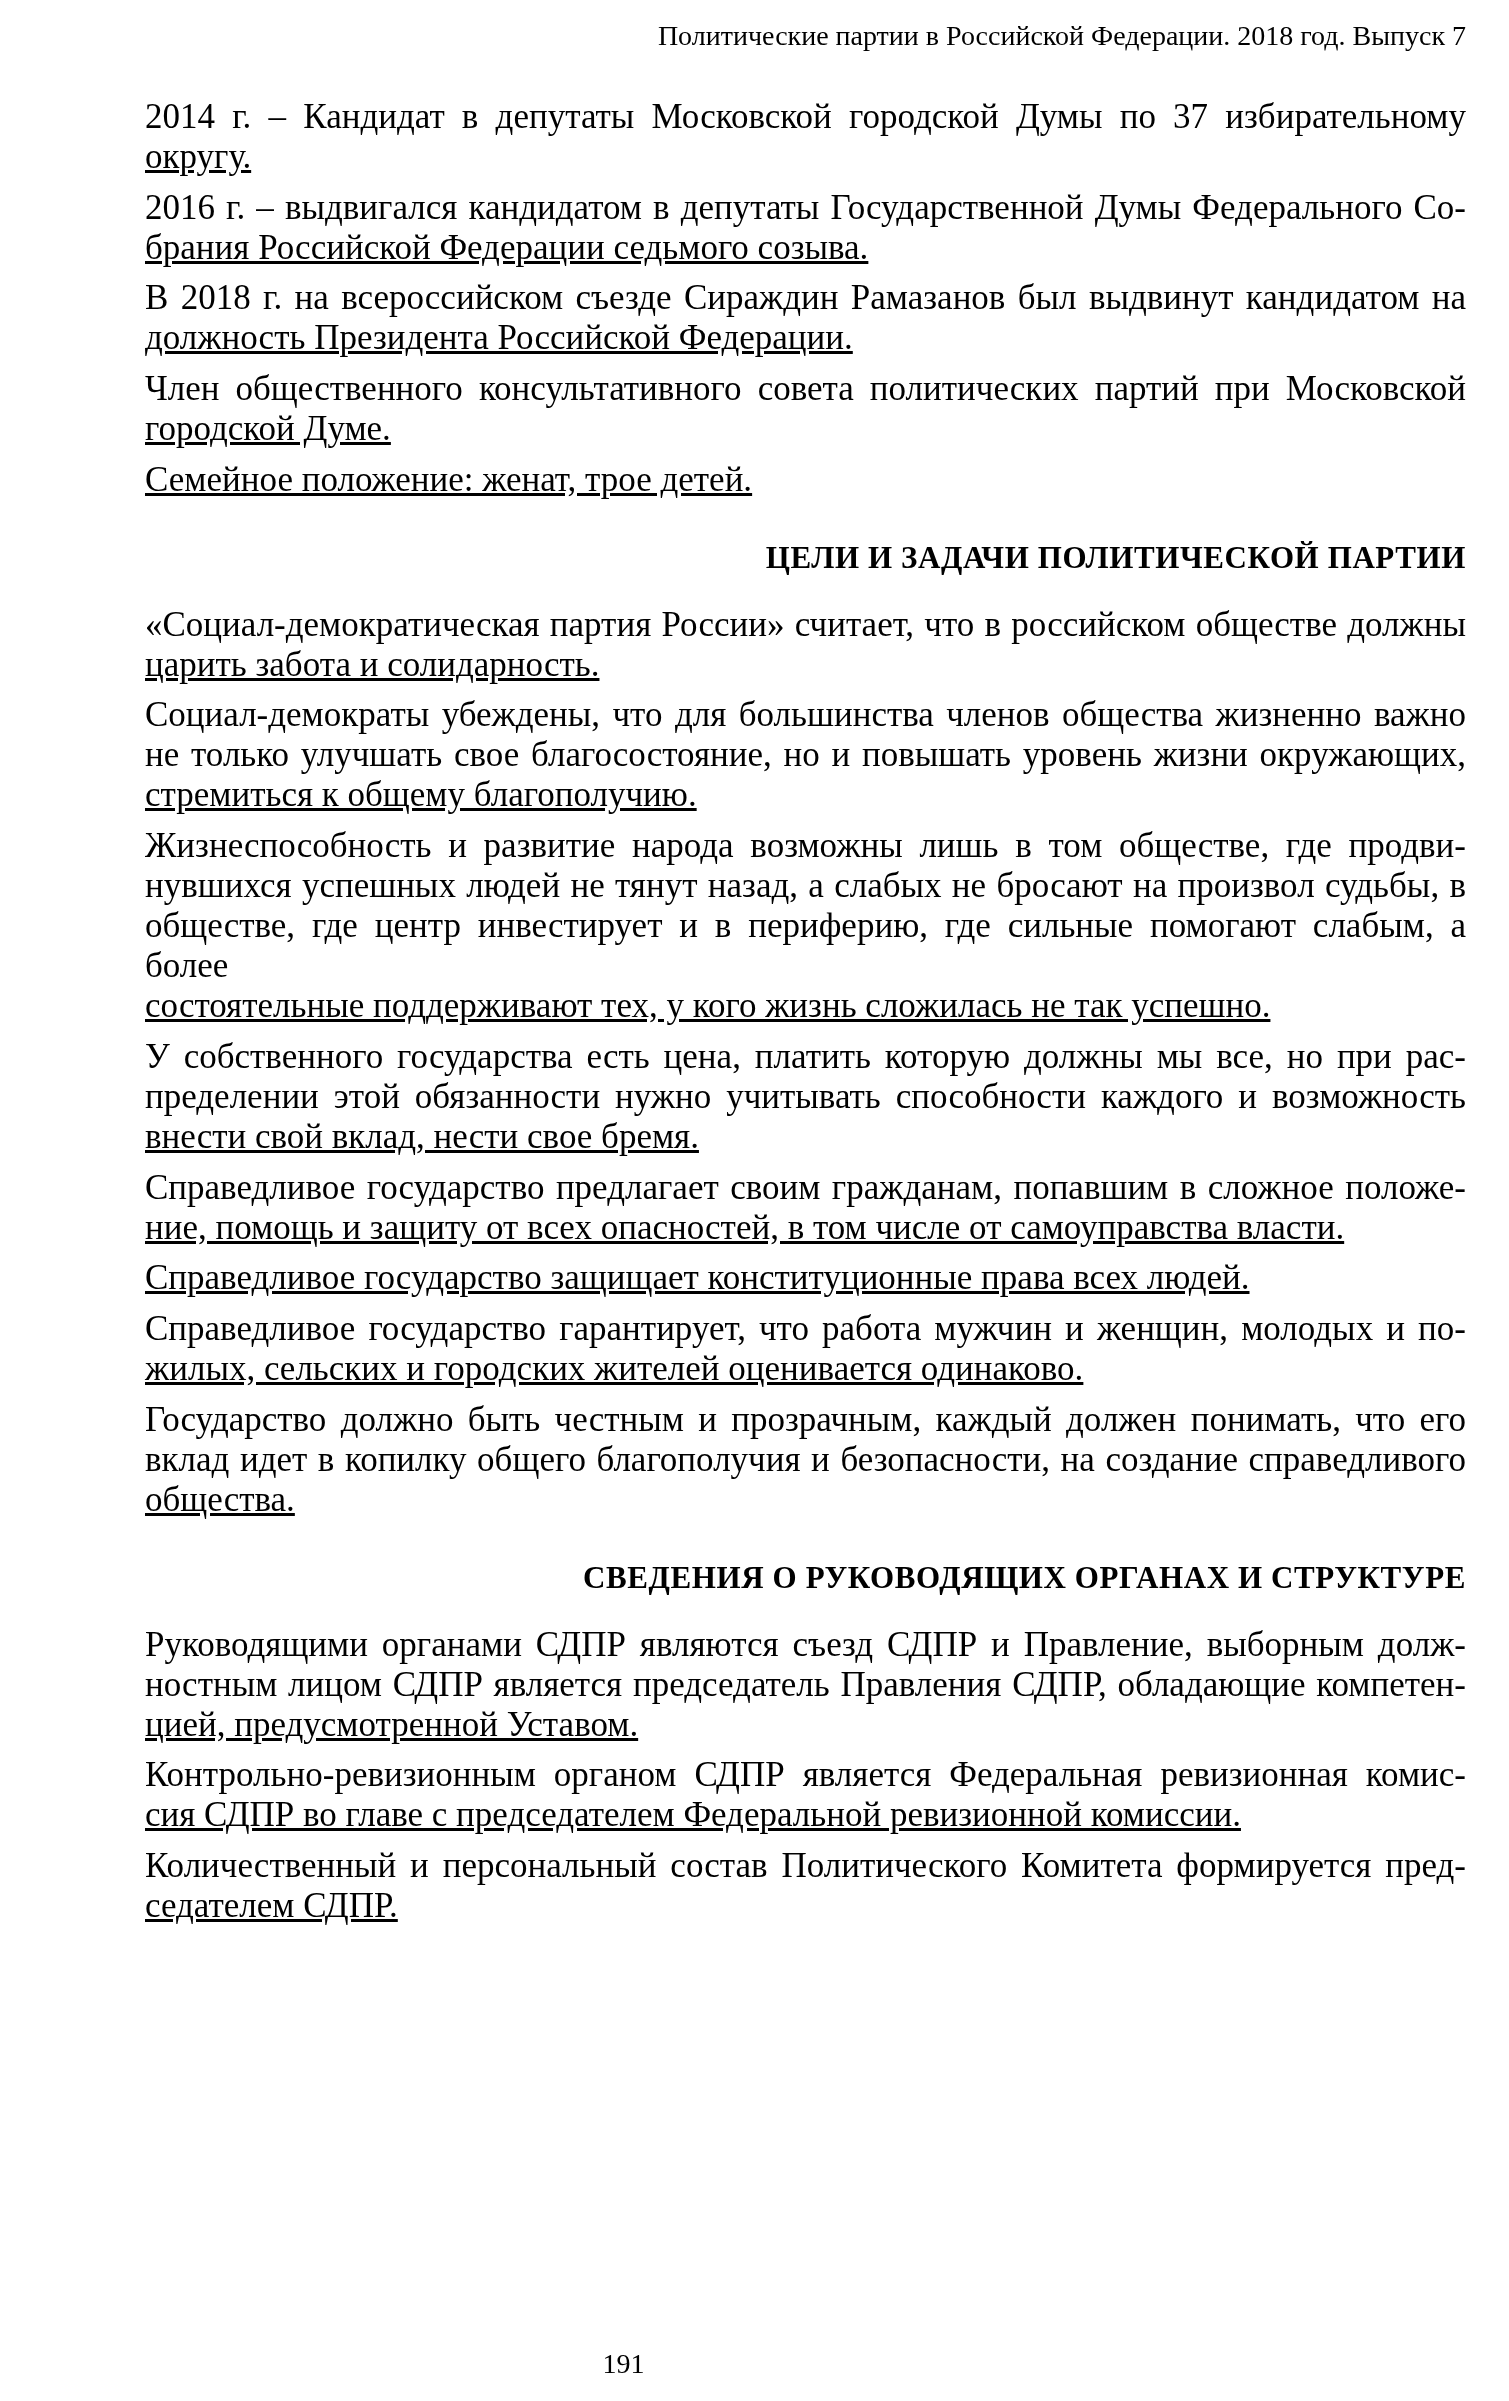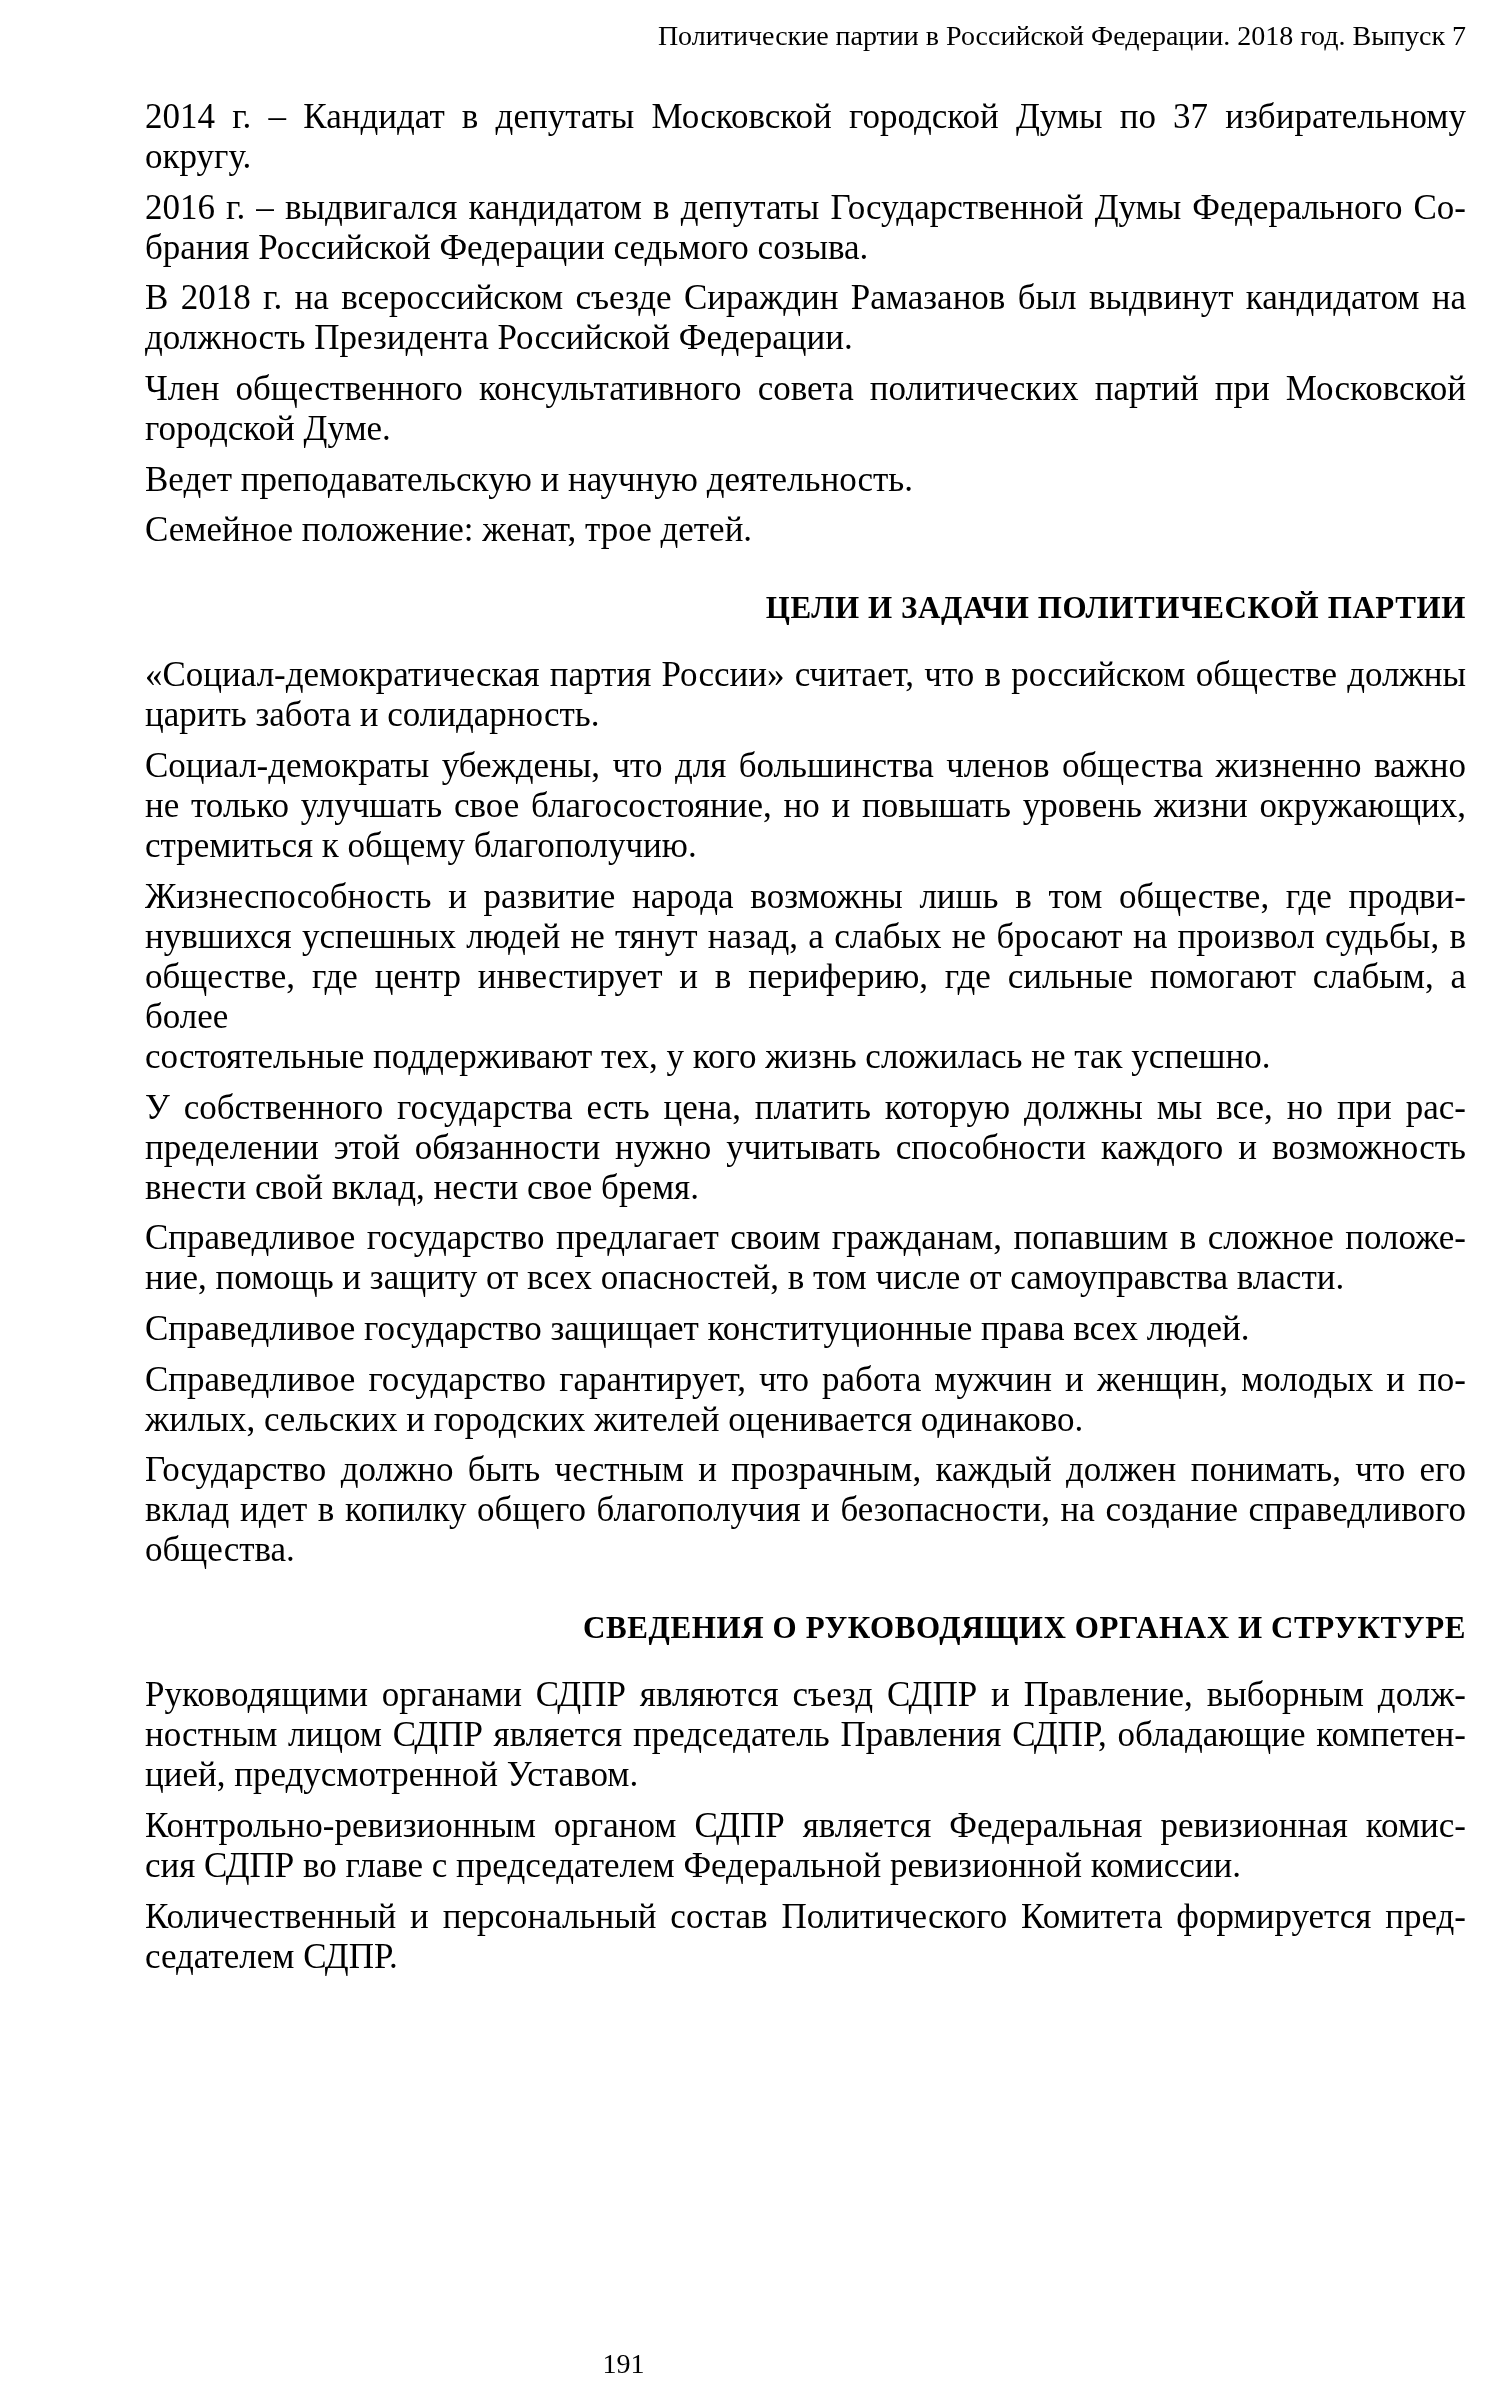--- a/index.html
+++ b/index.html
@@ -42,20 +42,21 @@
     margin: 0 0 10.7px 0;
     font-size: 35px;
     line-height: 40px;
   }
   .line {
     text-align: justify;
     text-align-last: justify;
   }
   .line.last {
     text-align-last: left;
+    text-decoration: underline;
   }
   .heading {
     margin: 36px 0 25px 0;
     font-size: 31px;
     line-height: 44px;
     font-weight: bold;
     text-align: right;
     letter-spacing: 0.6px;
   }
   .page-number {
@@ -83,23 +84,20 @@
         <div class="line">2016 г. – выдвигался кандидатом в депутаты Государственной Думы Федерального Со-</div>
         <div class="line last">брания Российской Федерации седьмого созыва.</div>
       </div>
       <div class="para">
         <div class="line">В 2018 г. на всероссийском съезде Сираждин Рамазанов был выдвинут кандидатом на</div>
         <div class="line last">должность Президента Российской Федерации.</div>
       </div>
       <div class="para">
         <div class="line">Член общественного консультативного совета политических партий при Московской</div>
         <div class="line last">городской Думе.</div>
-      </div>
-      <div class="para">
-        <div class="line last">Ведет преподавательскую и научную деятельность.</div>
       </div>
       <div class="para">
         <div class="line last">Семейное положение: женат, трое детей.</div>
       </div>
       <h2 class="heading">ЦЕЛИ И ЗАДАЧИ ПОЛИТИЧЕСКОЙ ПАРТИИ</h2>
       <div class="para">
         <div class="line">«Социал-демократическая партия России» считает, что в российском обществе должны</div>
         <div class="line last">царить забота и солидарность.</div>
       </div>
       <div class="para">

